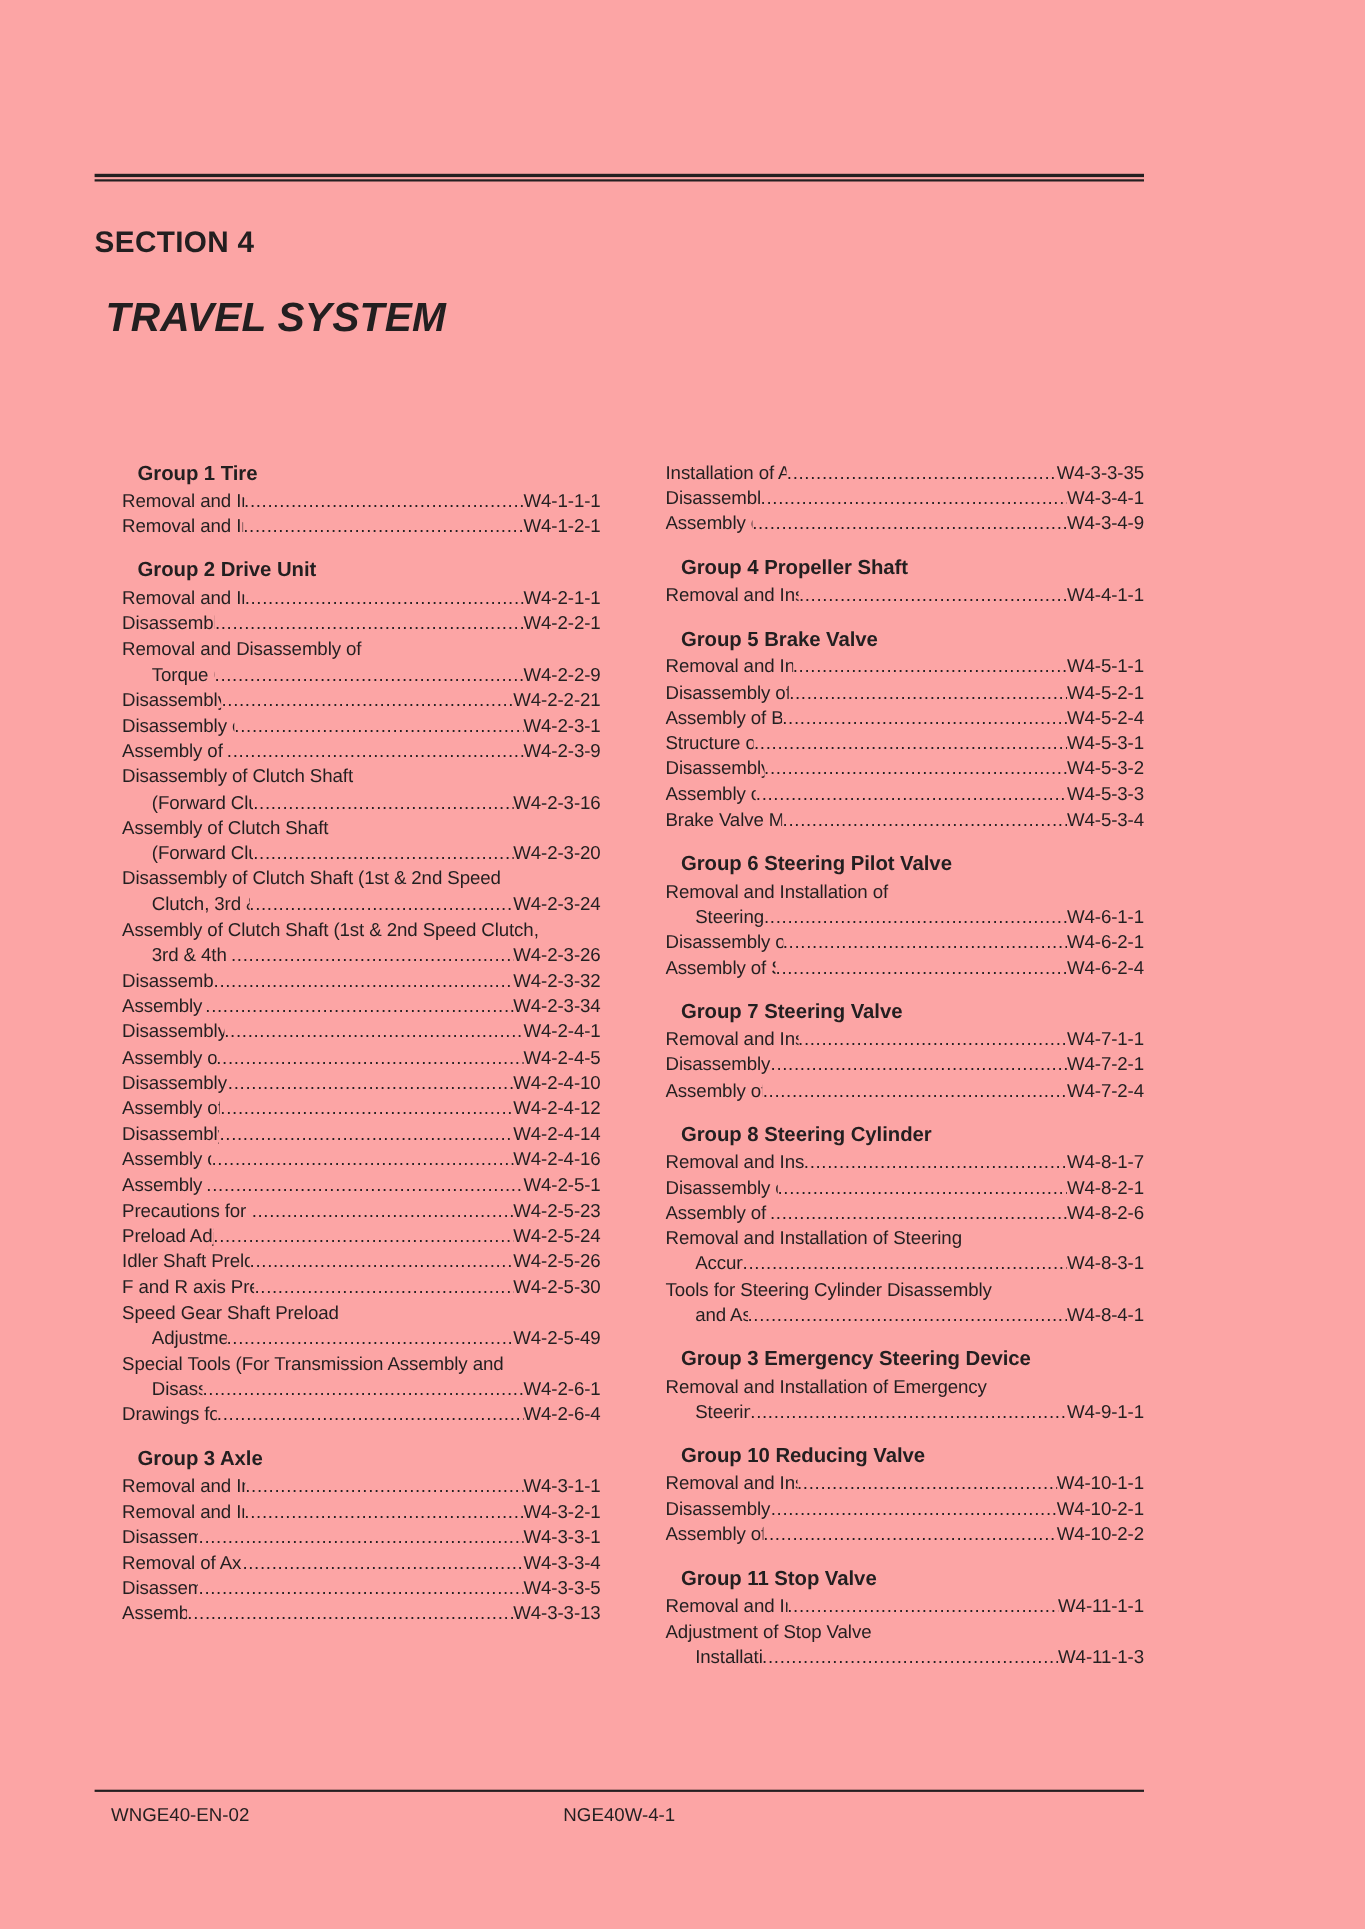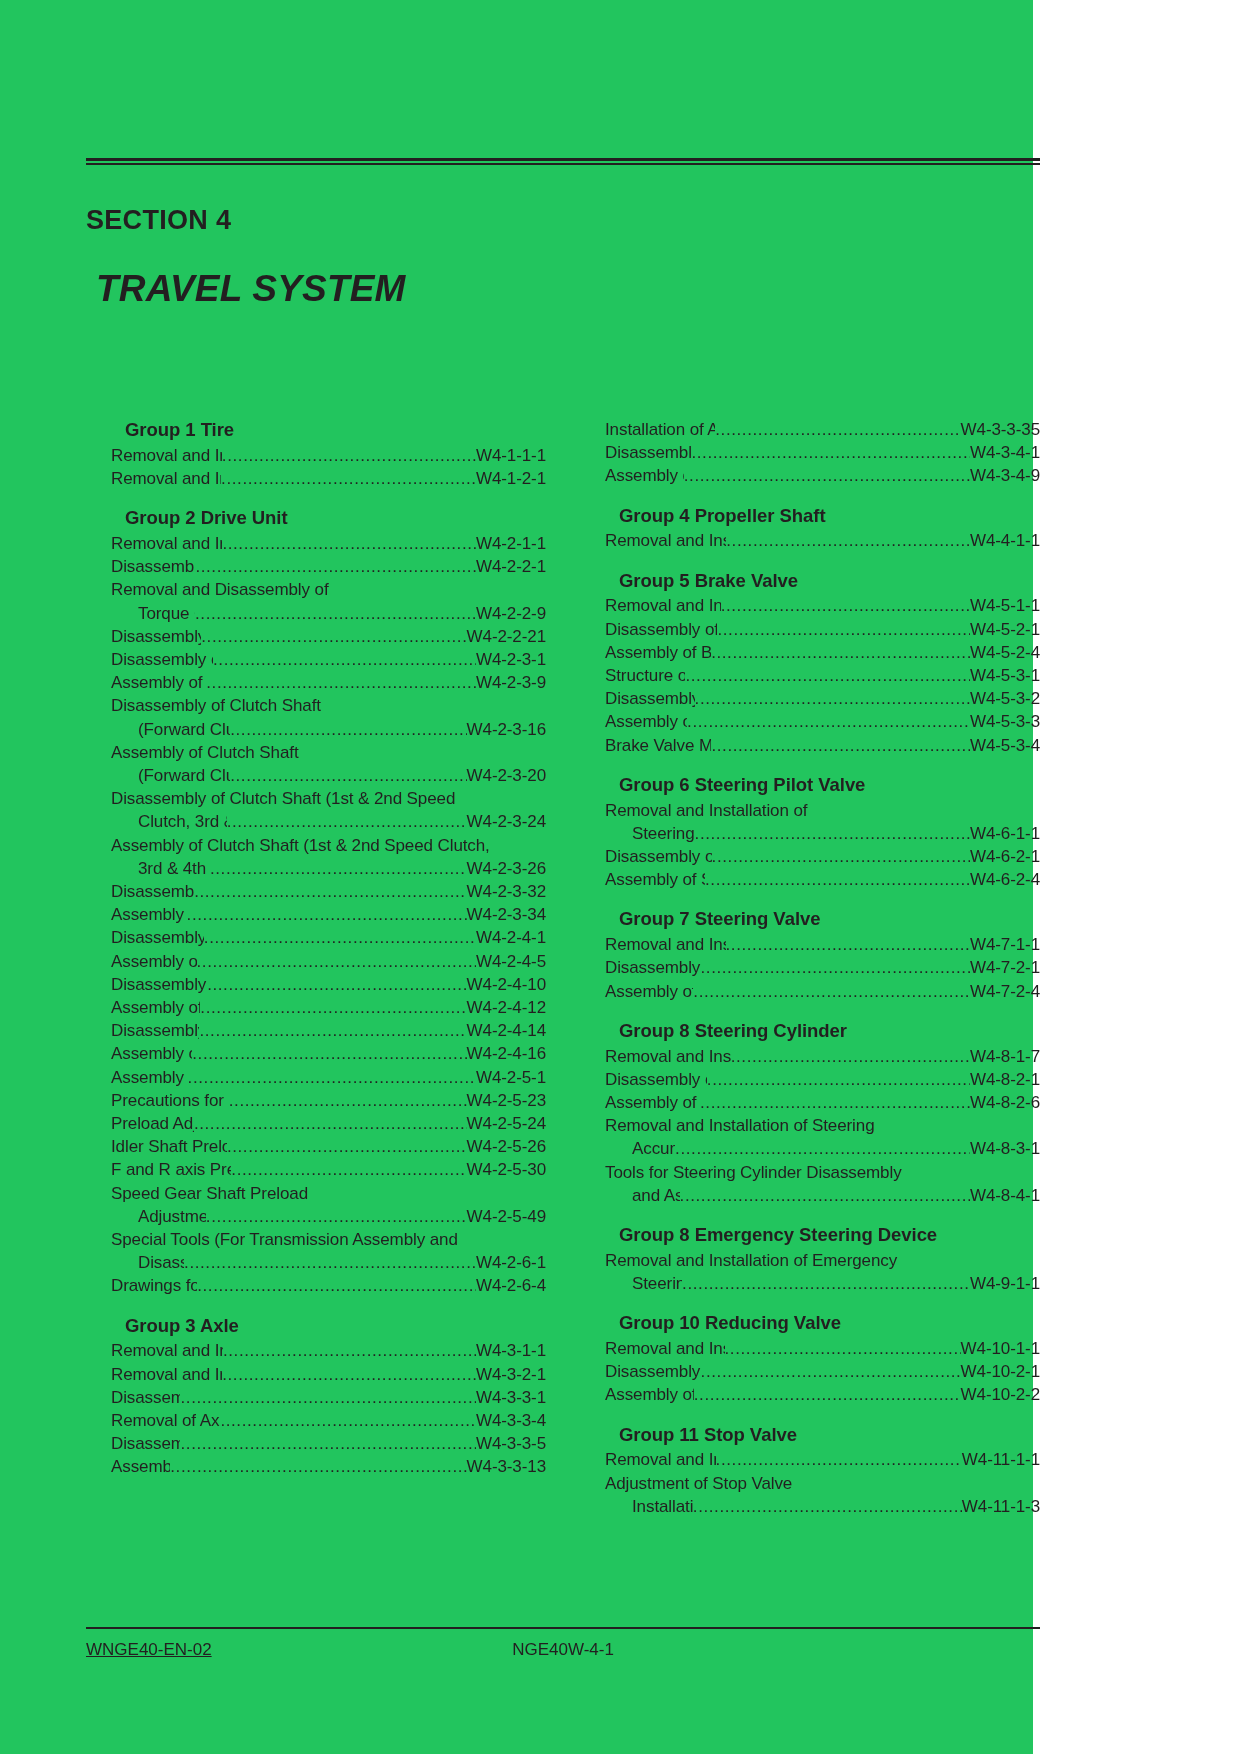--- a/index.html
+++ b/index.html
@@ -11,23 +11,23 @@
     width: 1241px;
     height: 1754px;
     font-family: "Liberation Sans", sans-serif;
     color: #231f20;
     position: relative;
     overflow: hidden;
   }
   .page {
     position: absolute;
     left: 0; top: 0;
-    width: 1033px;
+    width: 1241px;
     height: 1754px;
-    background: #22c55e;
+    background: #fca5a5;
     padding-left: 12px;
   }
 
   
   .top-rule {
     position: absolute;
     left: 86px;
     top: 158px;
     width: 954px;
     height: 7px;
@@ -148,21 +148,21 @@
   .footer {
     position: absolute;
     left: 86px;
     top: 1640px;
     width: 954px;
     height: 30px;
     font-size: 17px;
     color: #231f20;
   }
   .footer .left {
-    position: absolute; left: 0; top: 0; text-decoration: underline;
+    position: absolute; left: 15px; top: 0;
   }
   .footer .center {
     position: absolute;
     left: 0; top: 0;
     width: 954px;
     text-align: center;
   }
 </style>
 </head>
 <body>
@@ -474,21 +474,21 @@
           <span class="etext">Accumulator</span>
           <span class="leader"></span>
           <span class="pageno">W4-8-3-1</span>
         </div>
         <div class="entry nolead">Tools for Steering Cylinder Disassembly</div>
         <div class="entry indent2">
           <span class="etext">and Assembly</span>
           <span class="leader"></span>
           <span class="pageno">W4-8-4-1</span>
         </div>
-        <div class="group-head">Group 8 Emergency Steering Device</div>
+        <div class="group-head">Group 3 Emergency Steering Device</div>
         <div class="entry nolead">Removal and Installation of Emergency</div>
         <div class="entry indent2">
           <span class="etext">Steering Pump</span>
           <span class="leader"></span>
           <span class="pageno">W4-9-1-1</span>
         </div>
         <div class="group-head">Group 10 Reducing Valve</div>
         <div class="entry">
           <span class="etext">Removal and Installation of Reducing Valve</span>
           <span class="leader"></span>

